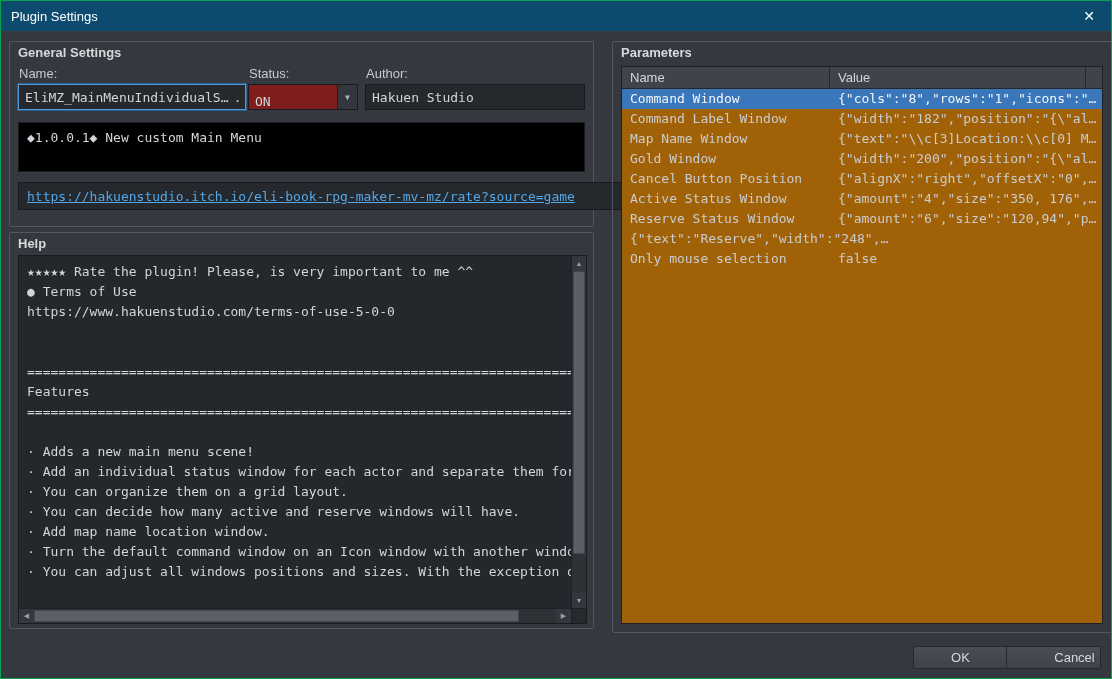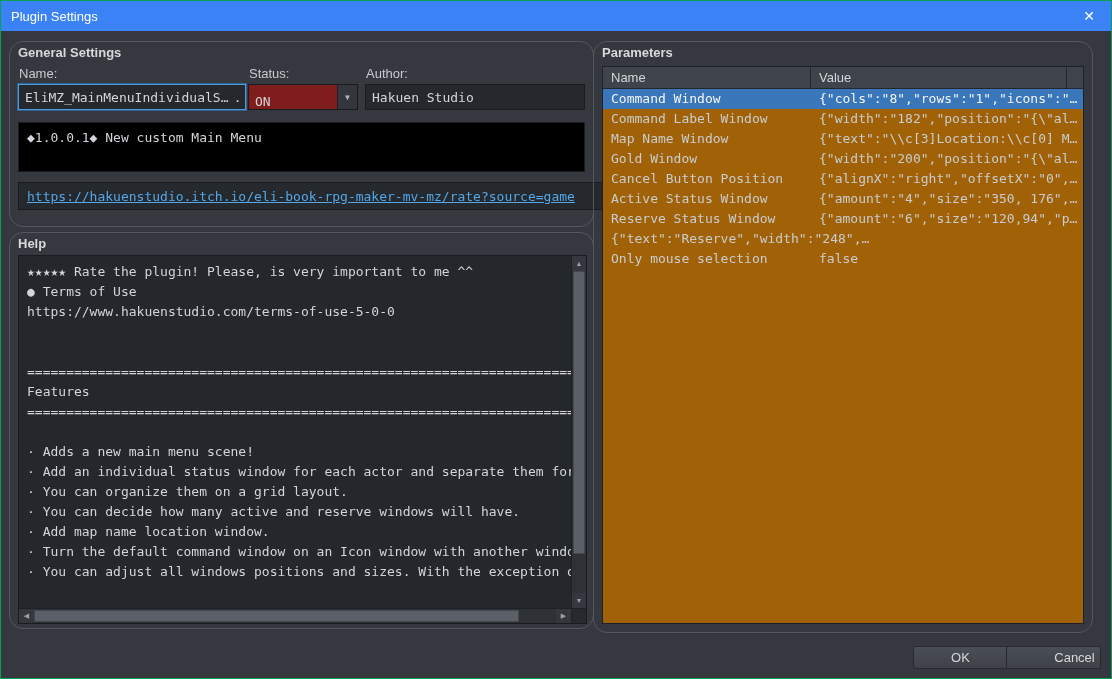--- a/index.html
+++ b/index.html
@@ -6,34 +6,34 @@
   html,body { background:#1c1e22; }
   .window {
     position:relative; width:1112px; height:679px;
     background:#35393f; overflow:hidden;
     border:1px solid #0ba04f;
     font-family:"Liberation Sans", sans-serif;
   }
   
   .titlebar {
     position:absolute; left:0; top:0; right:0; height:30px;
-    background:#3b82f6; display:flex; align-items:center;
+    background:#0c4a6e; display:flex; align-items:center;
     color:#ffffff; font-size:13px; padding-left:10px;
   }
   .close-btn {
     position:absolute; right:0; top:0; width:44px; height:30px;
     display:flex; align-items:center; justify-content:center;
     color:#ffffff; font-size:14px; cursor:pointer;
   }
   
-  .groupbox { position:absolute; border:1px solid #54575d; border-radius:14px; }
+  .groupbox { position:absolute; border:1px solid #54575d; border-radius:2px; }
   .group-title { position:absolute; left:8px; top:3px; font-size:13px; font-weight:bold; color:#d6d9dc; }
   #general { left:8px; top:40px; width:585px; height:186px; }
   #helpbox { left:8px; top:231px; width:585px; height:397px; }
-  #paramsbox { left:592px; top:40px; width:500px; height:592px; }
+  #paramsbox { left:611px; top:40px; width:500px; height:592px; }
 
   .field-label { position:absolute; font-size:13px; color:#c6cacf; }
   #name-label   { left:9px;  top:24px; }
   #status-label { left:239px; top:24px; }
   #author-label { left:356px; top:24px; }
 
   .txt-field {
     position:absolute; height:26px; background:#25282d;
     border:1px solid #191b1f; color:#d2d5d9;
     font:13px "DejaVu Sans Mono", monospace; padding:0 6px;

